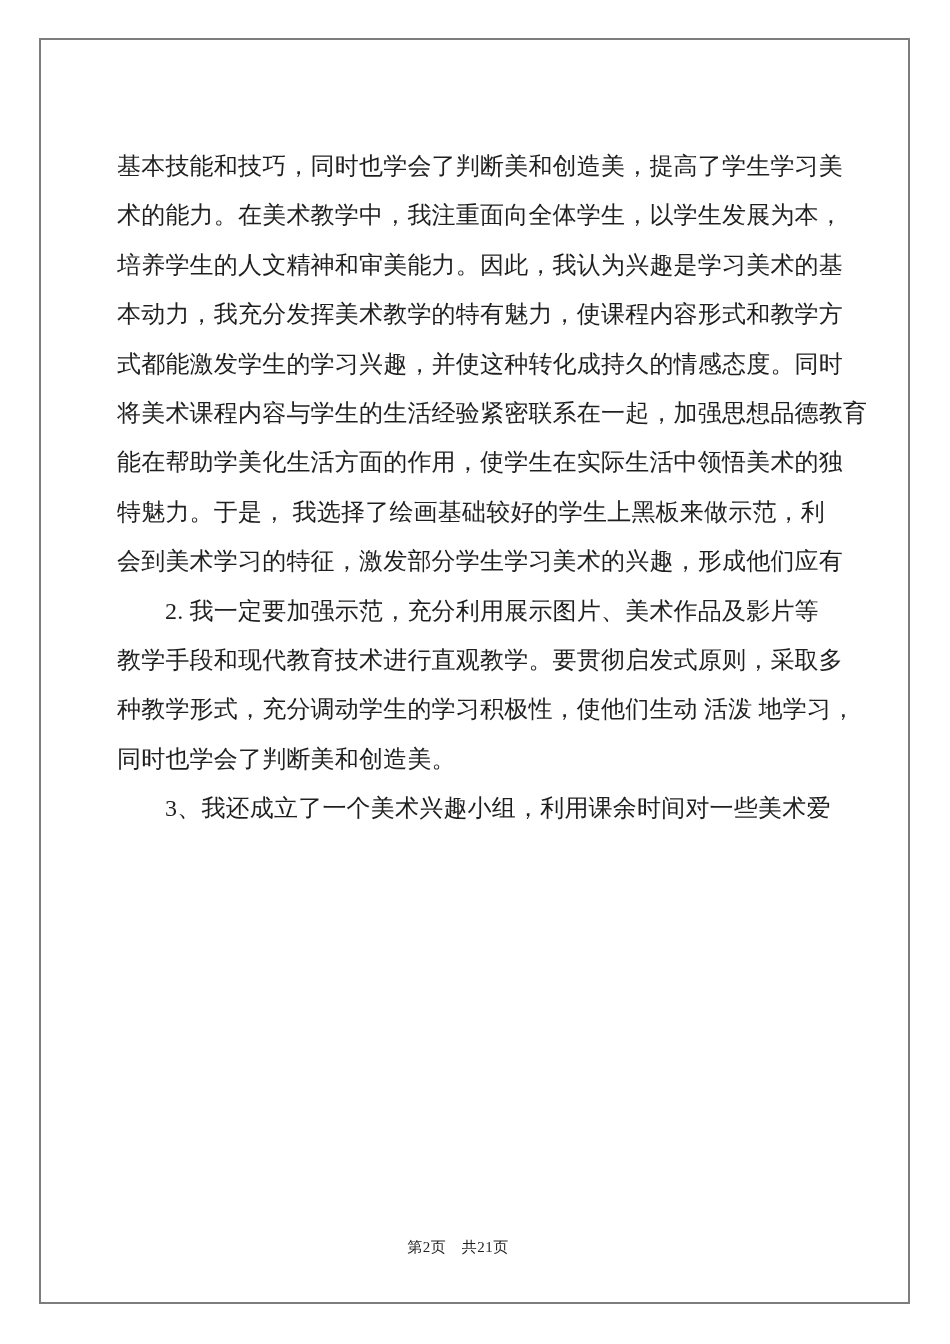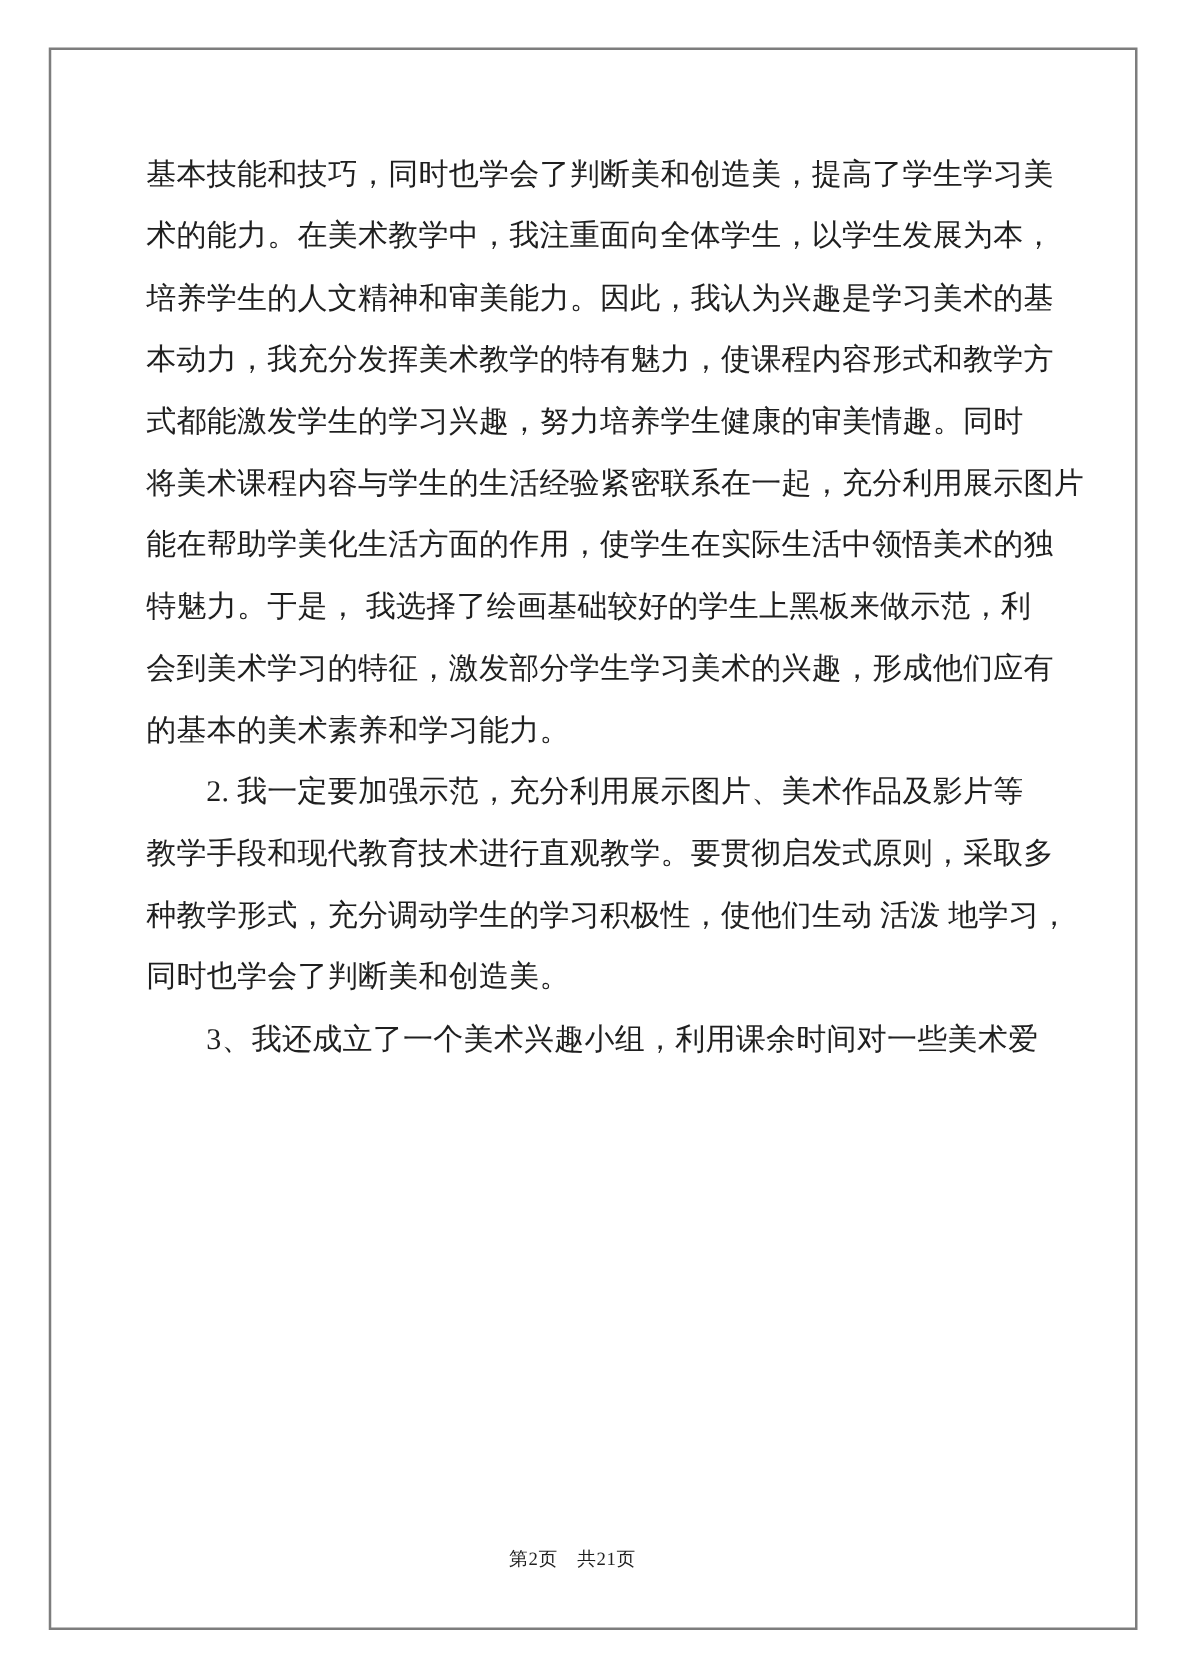--- a/index.html
+++ b/index.html
@@ -21,21 +21,21 @@
     top: 38px;
     width: 867px;
     height: 1262px;
     border: 2px solid #7d7d7d;
     background: #ffffff;
     box-sizing: content-box;
   }
   .document-body {
     position: absolute;
     left: 117px;
-    top: 116px;
+    top: 142px;
     width: 730px;
     color: #1f1f1f;
   }
   .paragraph {
     margin: 0;
     padding: 0;
   }
   .line {
     font-size: 24px;
     line-height: 49.4px;
@@ -61,26 +61,25 @@
 <body>
 
 <div class="screenshot">
   <div class="page-border"></div>
   <div class="document-body">
       <div class="paragraph">
         <div class="line">基本技能和技巧，同时也学会了判断美和创造美，提高了学生学习美</div>
         <div class="line">术的能力。在美术教学中，我注重面向全体学生，以学生发展为本，</div>
         <div class="line">培养学生的人文精神和审美能力。因此，我认为兴趣是学习美术的基</div>
         <div class="line">本动力，我充分发挥美术教学的特有魅力，使课程内容形式和教学方</div>
-        <div class="line">式都能激发学生的学习兴趣，努力培养学生健康的审美情趣。同时</div>
-        <div class="line">将美术课程内容与学生的生活经验紧密联系在一起，充分利用展示图片</div>
+        <div class="line">式都能激发学生的学习兴趣，并使这种转化成持久的情感态度。同时</div>
+        <div class="line">将美术课程内容与学生的生活经验紧密联系在一起，加强思想品德教育</div>
         <div class="line">能在帮助学美化生活方面的作用，使学生在实际生活中领悟美术的独</div>
         <div class="line">特魅力。于是， 我选择了绘画基础较好的学生上黑板来做示范，利</div>
         <div class="line">会到美术学习的特征，激发部分学生学习美术的兴趣，形成他们应有</div>
-        <div class="line">的基本的美术素养和学习能力。</div>
       </div>
       <div class="paragraph indent">
         <div class="line">2. 我一定要加强示范，充分利用展示图片、美术作品及影片等</div>
         <div class="line">教学手段和现代教育技术进行直观教学。要贯彻启发式原则，采取多</div>
         <div class="line">种教学形式，充分调动学生的学习积极性，使他们生动 活泼 地学习，</div>
         <div class="line">同时也学会了判断美和创造美。</div>
       </div>
       <div class="paragraph indent">
         <div class="line">3、我还成立了一个美术兴趣小组，利用课余时间对一些美术爱</div>
       </div>

